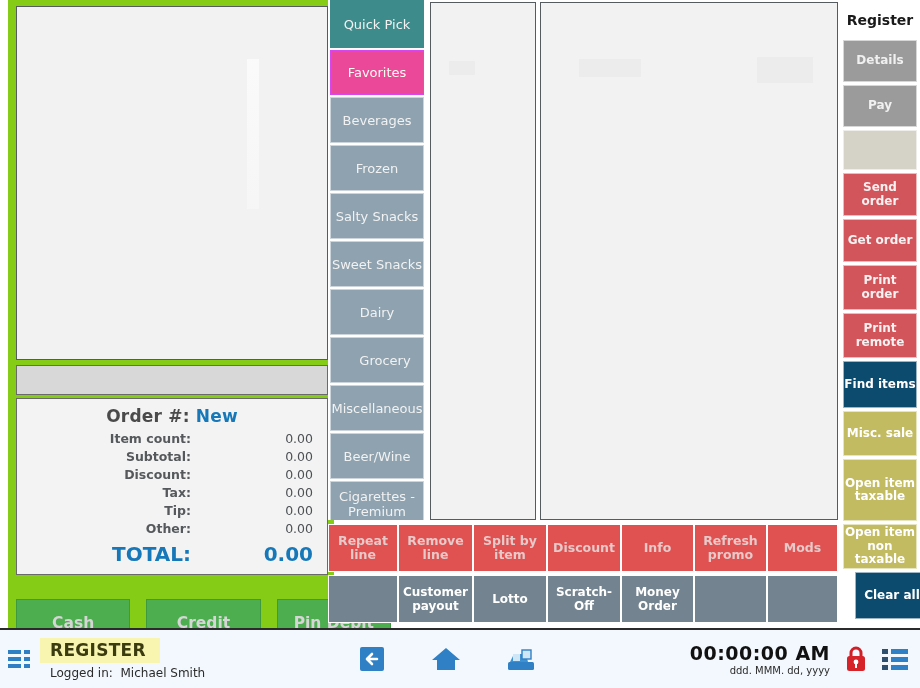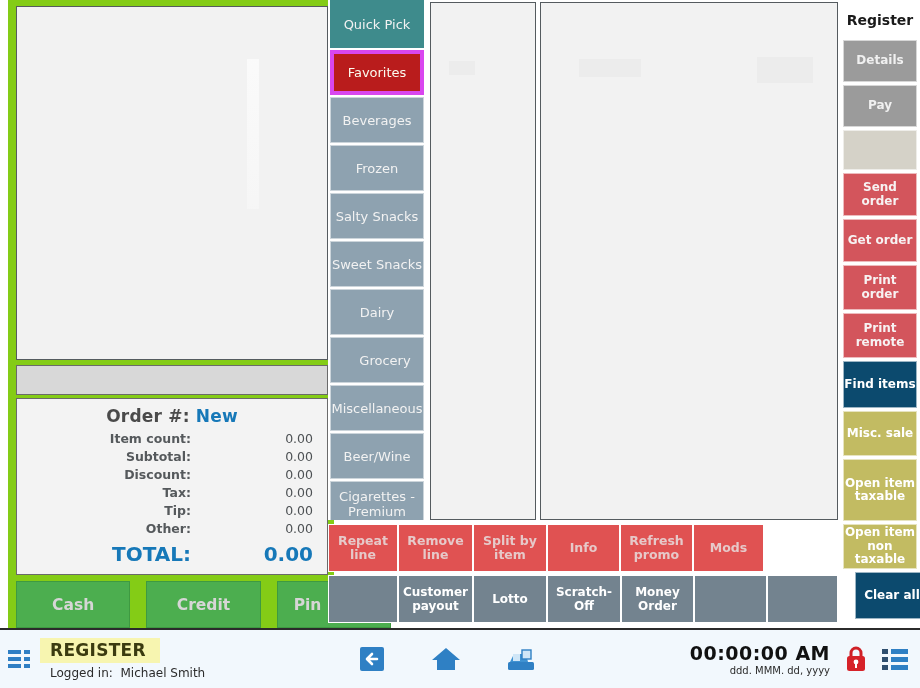--- a/index.html
+++ b/index.html
@@ -86,21 +86,21 @@
     font-size: 20px; font-weight: bold; color: #1678b8;
     padding-right: 6px;
   }
   .total-row .amt {
     flex: 1; text-align: right;
     font-size: 20px; font-weight: bold; color: #1678b8;
     padding-right: 2px;
   }
   #pay-row {
     display: flex; gap: 16px;
-    width: 375px; margin-top: 6px;
+    width: 375px; margin-top: 24px;
   }
   .pay-btn {
     flex: 1; height: 47px;
     background: #4cae4f;
     border: 1px solid #3e9a41;
     color: #d6d6d6;
     font-size: 15.5px; font-weight: bold;
     display: flex; align-items: center; justify-content: center;
     text-align: center; line-height: 16px;
     cursor: pointer;
@@ -117,21 +117,21 @@
     width: 94px;
     margin: 0 2px 2px 2px;
     border: 1px solid rgba(255,255,255,.55);
     color: #f2f2f2;
     font-size: 13px;
     display: flex; align-items: center; justify-content: center;
     text-align: center; line-height: 15px;
     cursor: pointer;
   }
   .cat-btn.quick { background: #3e8b8c; border-color:#3e8b8c; }
-  .cat-btn.fav   { background: #b91c1c; border: 4px solid #d946ef; color:#fbfbf0; }
+  .cat-btn.fav   { background: #ec4899; border: 1px solid #d946ef; color:#fbfbf0; }
   .cat-btn.std   { background: #8ea2b0; }
 
   
   #panel-a {
     position: absolute; left: 430px; top: 2px;
     width: 106px; height: 518px;
     background: #f2f2f2;
     border: 1px solid #555b5f;
   }
   #panel-b {
@@ -308,20 +308,21 @@
   <div id="panel-b">
     <div class="ghost" style="left:38px;top:56px;width:62px;height:18px;"></div>
     <div class="ghost" style="left:216px;top:54px;width:56px;height:26px;"></div>
   </div>
 
   <div id="fn-grid">
     <div class="fn-row r1" id="fn-row-1">
         <div class="fn-btn" style="flex: 0 0 70px;">Repeat line</div>
         <div class="fn-btn" style="flex: 0 0 75px;">Remove line</div>
         <div class="fn-btn" style="flex: 0 0 74px;">Split by item</div>
+        <div class="fn-btn" style="flex: 0 0 74px;">Discount</div>
         <div class="fn-btn" style="flex: 0 0 73px;">Info</div>
         <div class="fn-btn" style="flex: 0 0 73px;">Refresh promo</div>
         <div class="fn-btn" style="flex: 0 0 71px;">Mods</div>
       </div>
     <div class="fn-row r2" id="fn-row-2">
         <div class="fn-btn" style="flex: 0 0 70px;"></div>
         <div class="fn-btn" style="flex: 0 0 75px;">Customer payout</div>
         <div class="fn-btn" style="flex: 0 0 74px;">Lotto</div>
         <div class="fn-btn" style="flex: 0 0 74px;">Scratch-Off</div>
         <div class="fn-btn" style="flex: 0 0 73px;">Money Order</div>

